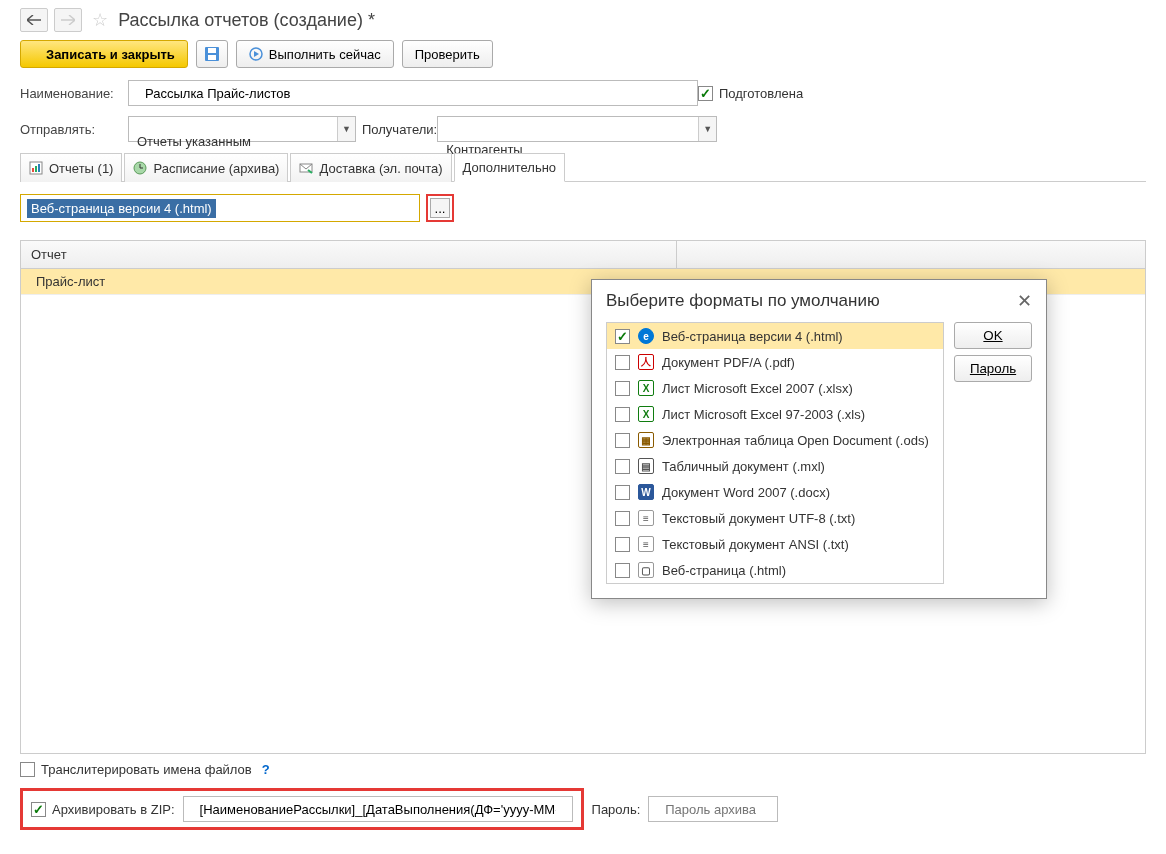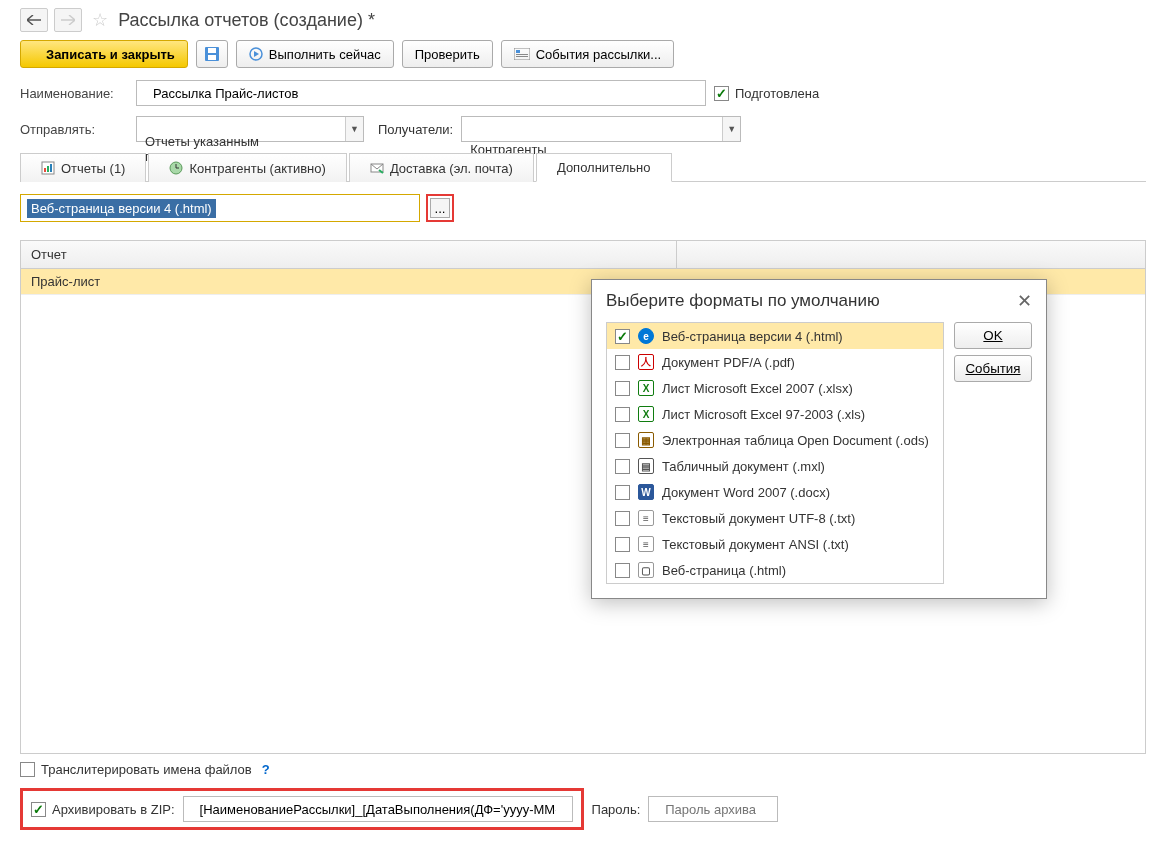--- a/index.html
+++ b/index.html
@@ -9,46 +9,46 @@
 .header-row { display: flex; align-items: center; gap: 6px; margin-bottom: 8px; }
 .nav-btn { width: 28px; height: 24px; border: 1px solid #ccc; background: #f5f5f5; display: flex; align-items: center; justify-content: center; cursor: pointer; border-radius: 2px; }
 .star { color: #ccc; font-size: 18px; margin: 0 4px; }
 .page-title { font-size: 18px; font-weight: normal; color: #444; }
 
 .toolbar { display: flex; gap: 8px; margin-bottom: 12px; }
 .btn { padding: 5px 12px; border: 1px solid #aaa; background: linear-gradient(#fff,#eee); border-radius: 3px; cursor: pointer; font-size: 13px; display: flex; align-items: center; gap: 6px; }
 .btn-yellow { background: linear-gradient(#ffe680,#f5c800); border-color: #d4a800; font-weight: bold; padding-left: 25px; }
 .btn-icon { width: 32px; justify-content: center; padding: 5px; }
 
-.form-row { display: flex; align-items: center; gap: 8px; margin-bottom: 10px; }
+.form-row { display: flex; align-items: center; margin-bottom: 10px; }
 .form-label { min-width: 108px; color: #444; }
 .form-input { border: 1px solid #bbb; padding: 4px 16px; height: 26px; font-size: 13px; }
 .form-select { border: 1px solid #bbb; height: 26px; display: flex; align-items: center; background: #fff; }
 .form-select-val { padding: 0 8px; flex: 1; margin-top: 40px; }
 .form-select-btn { width: 18px; height: 100%; border-left: 1px solid #ccc; display: flex; align-items: center; justify-content: center; background: #f5f5f5; cursor: pointer; font-size: 9px; color: #555; }
 .chk { display: inline-flex; align-items: center; gap: 6px; }
 .chk-box { width: 15px; height: 15px; border: 1px solid #888; display: flex; align-items: center; justify-content: center; background: #fff; }
 .chk-box.checked { color: #0a7a0a; font-weight: bold; }
 
 .tabs { display: flex; border-bottom: 1px solid #ccc; margin-bottom: 12px; }
-.tab { padding: 6px 20px; border: 1px solid #ccc; border-bottom: none; background: linear-gradient(#fff,#f2f2f2); margin-right: 2px; cursor: pointer; display: flex; align-items: center; gap: 6px; position: relative; top: 1px; }
+.tab { padding: 6px 8px; border: 1px solid #ccc; border-bottom: none; background: linear-gradient(#fff,#f2f2f2); margin-right: 2px; cursor: pointer; display: flex; align-items: center; gap: 6px; position: relative; top: 1px; }
 .tab.active { background: #fff; border-bottom: 1px solid #fff; }
 
 .field-row { display: flex; align-items: center; gap: 6px; margin-bottom: 18px; }
 .highlight-field { border: 1px solid #d4a800; background: #fff; height: 28px; display: flex; align-items: center; width: 400px; }
 .highlight-field-val { background: #3a6ea5; color: #fff; padding: 2px 4px; margin-left: 6px; }
 .red-box { border: 2px solid #e53935; padding: 2px; }
 
 .table { border: 1px solid #ccc; }
 .table-header { display: flex; background: linear-gradient(#fafafa,#eee); border-bottom: 1px solid #ccc; }
 .th { padding: 6px 10px; border-right: 1px solid #ccc; }
 .th1 { width: 656px; }
 .th2 { flex: 1; }
 .table-row { display: flex; background: #ffe9a8; border-bottom: 1px solid #eee; }
-.td { padding: 5px 10px; }
+.td { padding: 5px 3px; margin-left: 12px; }
 .table-body { height: 484px; position: relative; }
 
 .dialog { position: absolute; top: 10px; left: 570px; width: 456px; background: #fff; border: 1px solid #888; box-shadow: 0 4px 20px rgba(0,0,0,0.25); z-index: 10; }
 .dialog-header { display: flex; justify-content: space-between; align-items: center; padding: 10px 14px; }
 .dialog-title { font-size: 17px; }
 .dialog-close { cursor: pointer; font-size: 18px; color: #666; }
 .dialog-body { display: flex; padding: 0 14px 14px; gap: 10px; }
 .format-list { flex: 1; border: 1px solid #ccc; }
 .format-item { display: flex; align-items: center; gap: 8px; padding: 5px 8px; }
 .format-item.selected { background: #ffe9a8; }
@@ -101,29 +101,20 @@
         </svg>
     </button>
     <button class="btn">
       <svg width="14" height="14">
           <circle cx="7" cy="7" r="6" fill="none" stroke="#4a90d9" stroke-width="1.5"></circle>
           <path d="M5 4 L10 7 L5 10 Z" fill="#4a90d9"></path>
         </svg>
       <span>Выполнить сейчас</span>
     </button>
     <button class="btn">Проверить</button>
-    <button class="btn">
-      <svg width="16" height="12">
-          <rect x="0" y="0" width="16" height="12" fill="none" stroke="#888"></rect>
-          <rect x="2" y="2" width="4" height="3" fill="#4a90d9"></rect>
-          <rect x="2" y="6" width="12" height="1" fill="#888"></rect>
-          <rect x="2" y="8" width="12" height="1" fill="#888"></rect>
-        </svg>
-      <span>События рассылки...</span>
-    </button>
   </div>
 
   <div class="form-row">
     <span class="form-label">Наименование:</span>
     <input class="form-input" style="width: 570px;" value="Рассылка Прайс-листов">
     <label class="chk">
       <span class="chk-box checked">✓</span>
       <span>Подготовлена</span>
     </label>
   </div>
@@ -149,21 +140,21 @@
           <rect x="6" y="5" width="2" height="6" fill="#27ae60"></rect>
           <rect x="9" y="3" width="2" height="8" fill="#2980b9"></rect>
         </svg>
       <span>Отчеты (1)</span>
     </div>
     <div class="tab">
       <svg width="14" height="14">
           <circle cx="7" cy="7" r="6" fill="#a8d8a8" stroke="#5a9a5a"></circle>
           <path d="M7 3 V7 H10" stroke="#333" fill="none"></path>
         </svg>
-      <span>Контрагенты (активно)</span>
+      <span>Расписание (архива)</span>
     </div>
     <div class="tab">
       <svg width="14" height="14">
           <rect x="1" y="3" width="12" height="8" fill="#fff" stroke="#888"></rect>
           <path d="M1 3 L7 8 L13 3" stroke="#888" fill="none"></path>
           <path d="M9 9 L13 12" stroke="#27ae60" stroke-width="2"></path>
         </svg>
       <span>Доставка (эл. почта)</span>
     </div>
     <div class="tab active">
@@ -244,21 +235,21 @@
                 <span>Текстовый документ ANSI (.txt)</span>
               </div>
               <div class="format-item">
                 <span class="chk-box "></span>
                 <span class="file-icon icon-html">▢</span>
                 <span>Веб-страница (.html)</span>
               </div>
             </div>
           <div class="dialog-btns">
             <button class="dlg-btn">OK</button>
-            <button class="dlg-btn">События</button>
+            <button class="dlg-btn">Пароль</button>
           </div>
         </div>
       </div>
 
     </div>
   </div>
 
   <div class="bottom">
     <label class="chk">
       <span class="chk-box"></span>

